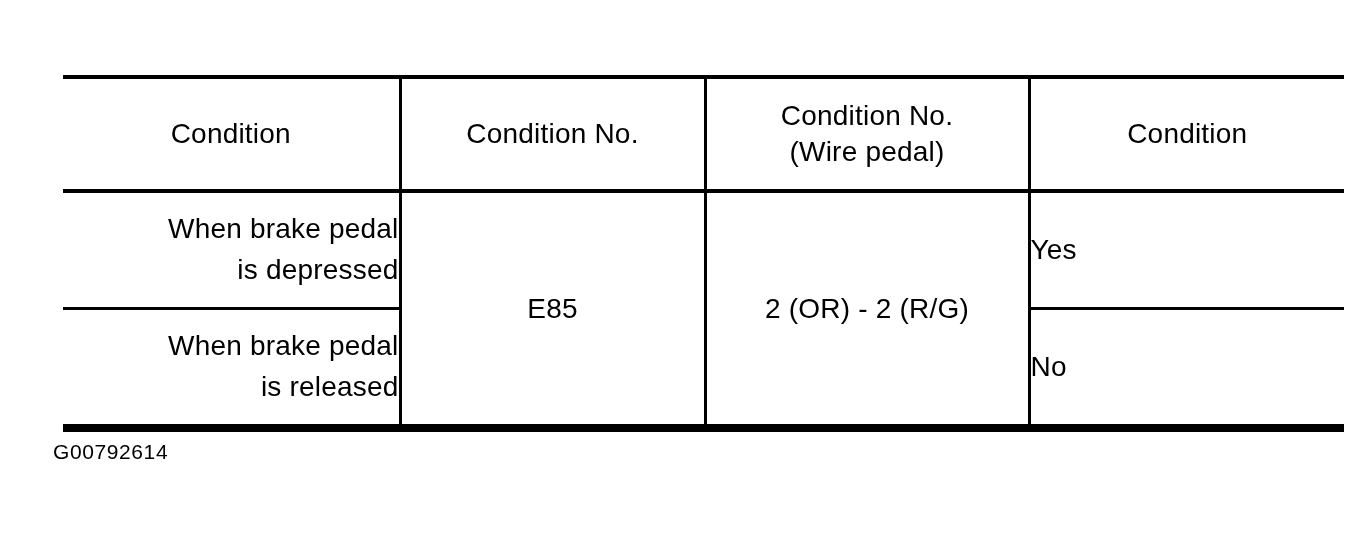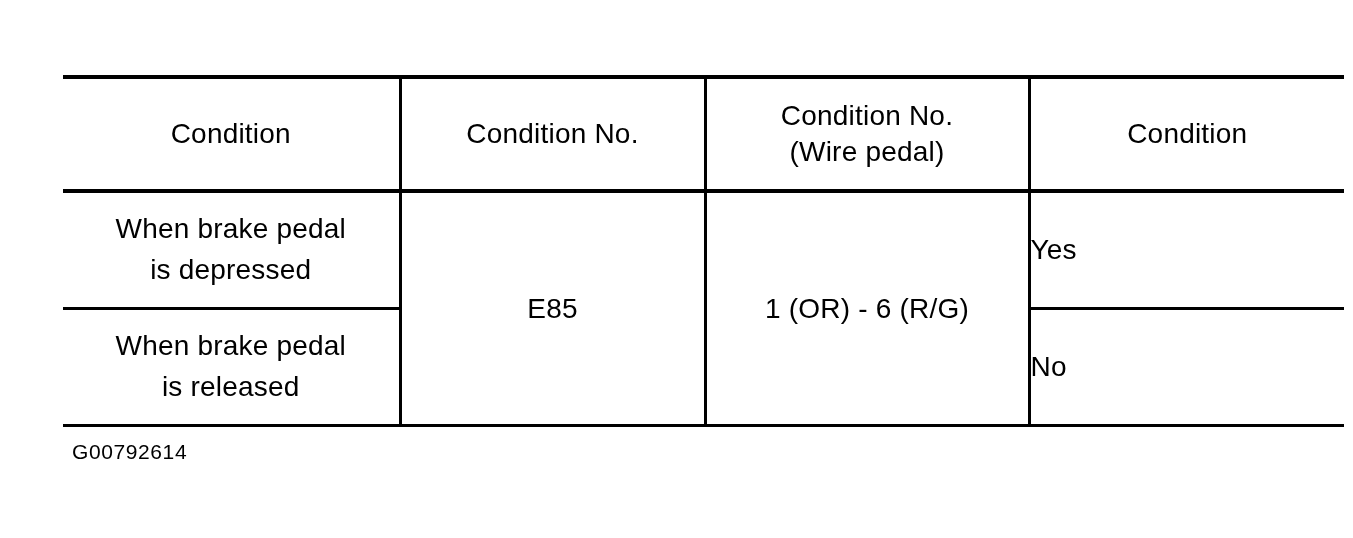--- a/index.html
+++ b/index.html
@@ -52,21 +52,21 @@
   col.c-cont { width: 315px; }
 
   
   .rule-top {
     border-top: 4px solid #000000;
   }
   .rule-head {
     border-bottom: 4px solid #000000;
   }
   .rule-bottom {
-    border-bottom: 3px solid #000000;
+    border-bottom: 8px solid #000000;
   }
 
   
   .v-right {
     border-right: 3px solid #000000;
   }
 
   
   .h-inner {
     border-bottom: 3px solid #000000;
@@ -77,21 +77,21 @@
     height: 110px;
     text-align: center;
     font-size: 28px;
     line-height: 1.28;
     letter-spacing: 0.2px;
   }
 
   
   .cell-cond {
     height: 114px;
-    text-align: center;
+    text-align: right;
     padding-left: 10px;
     font-size: 28px;
     line-height: 1.45;
     letter-spacing: 0.2px;
   }
   .cell-center {
     text-align: center;
     font-size: 28px;
     letter-spacing: 0.2px;
   }
@@ -105,21 +105,21 @@
   .hdr-line {
     display: block;
   }
   .cond-line {
     display: block;
   }
 
   
   #caption {
     position: absolute;
-    left: 44px;
+    left: 25px;
     top: 440px;
     font-size: 21px;
     letter-spacing: 0.6px;
     white-space: nowrap;
   }
 </style>
 </head>
 <body>
 
 <div id="page">
@@ -150,21 +150,21 @@
       </tr>
     </thead>
 
     <tbody>
       <tr>
         <td class="cell-cond h-inner v-right">
           <span class="cond-line">When brake pedal</span>
           <span class="cond-line">is depressed</span>
         </td>
         <td class="cell-center rule-bottom v-right" rowspan="2">E85</td>
-        <td class="cell-center rule-bottom v-right" rowspan="2">1 (OR) - 6 (R/G)</td>
+        <td class="cell-center rule-bottom v-right" rowspan="2">2 (OR) - 2 (R/G)</td>
         <td class="cell-cont h-inner">Yes</td>
       </tr>
       <tr>
         <td class="cell-cond rule-bottom v-right">
           <span class="cond-line">When brake pedal</span>
           <span class="cond-line">is released</span>
         </td>
         <td class="cell-cont rule-bottom">No</td>
       </tr>
     </tbody>

